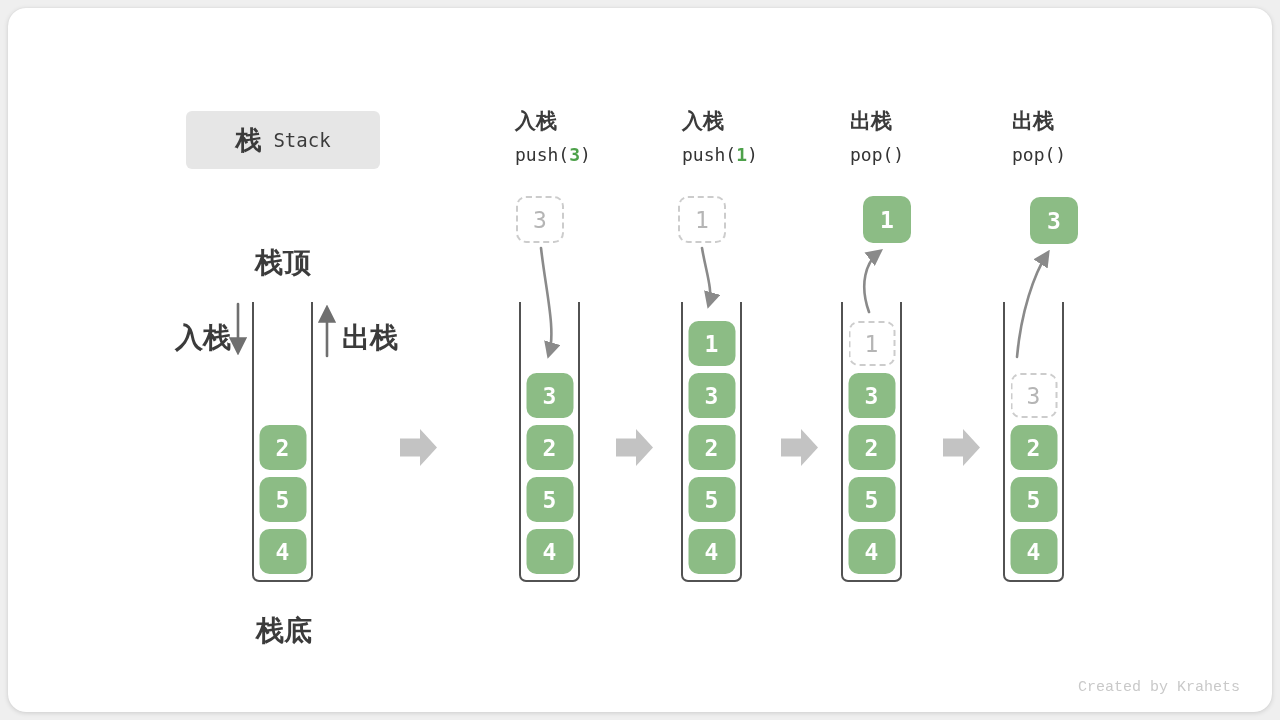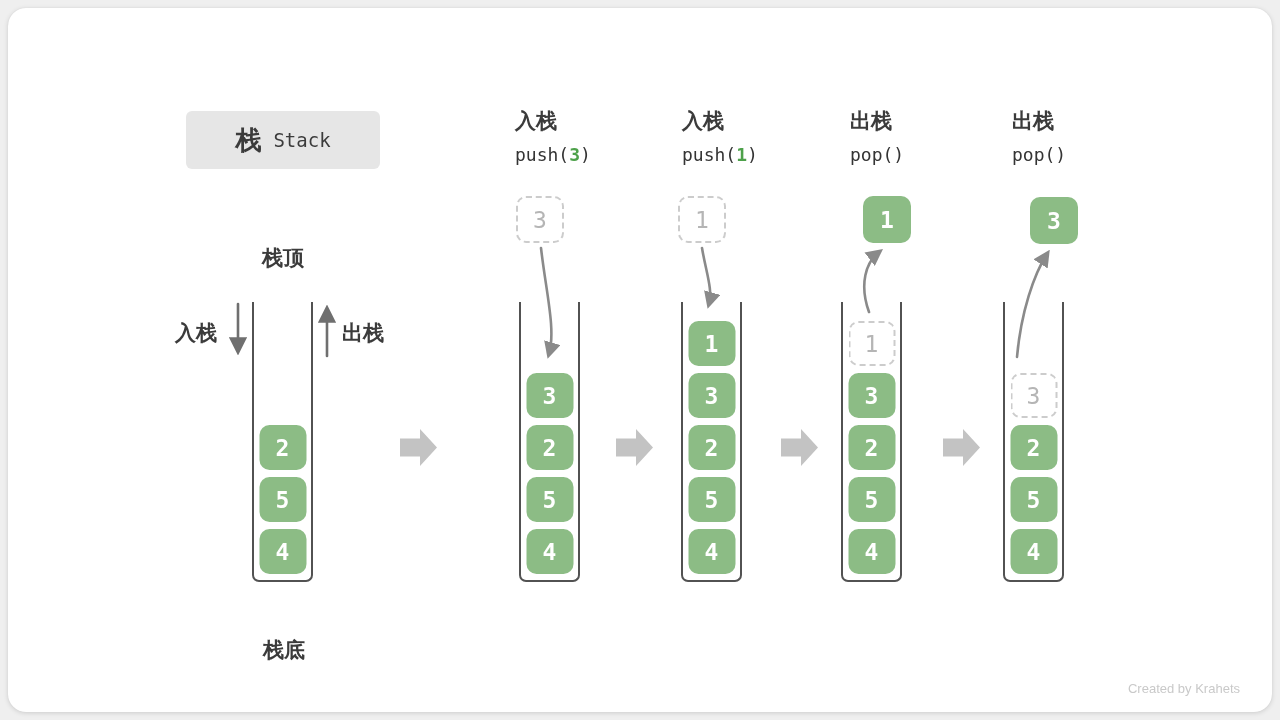--- a/index.html
+++ b/index.html
@@ -20,23 +20,23 @@
   }
   
   .title-box{
     position:absolute;left:178px;top:103px;width:194px;height:58px;
     background:var(--title-box-bg);border-radius:6px;
     display:flex;align-items:center;justify-content:center;gap:12px;
   }
   .title-cjk{font-weight:bold;font-size:26px;color:var(--ink);}
   .title-latin{font-family:"DejaVu Sans Mono",monospace;font-size:19px;color:var(--ink);}
   
-  .lbl{position:absolute;font-weight:bold;font-size:21px;color:var(--ink);white-space:nowrap;}
+  .lbl{position:absolute;font-weight:bold;font-size:28px;color:var(--ink);white-space:nowrap;}
   .lbl-top{left:275px;top:236px;transform:translateX(-50%);}
-  .lbl-bottom{left:276px;top:628px;transform:translateX(-50%);}
+  .lbl-bottom{left:276px;top:604px;transform:translateX(-50%);}
   .lbl-push{left:167px;top:311px;}
   .lbl-pop{left:334px;top:311px;}
   
   .op-header{position:absolute;top:99px;display:flex;flex-direction:column;gap:9px;}
   .oh1{left:507px;} .oh2{left:674px;} .oh3{left:842px;} .oh4{left:1004px;}
   .op-cjk{font-weight:600;font-size:21px;color:var(--ink);}
   .op-code{font-family:"DejaVu Sans Mono",monospace;font-size:18px;color:#343434;white-space:pre;}
   .op-arg{color:var(--code-green);font-weight:bold;}
   
   .container{
@@ -58,21 +58,21 @@
   .floater{
     position:absolute;width:48px;height:47px;border-radius:10px;box-sizing:border-box;
     display:flex;align-items:center;justify-content:center;
     font-family:"DejaVu Sans Mono",monospace;font-size:23px;
   }
   .f2{left:508px;top:188px;} .f3{left:670px;top:188px;}
   .f4{left:855px;top:188px;} .f5{left:1022px;top:189px;}
   
   .watermark{
     position:absolute;right:32px;bottom:16px;
-    font-family:Liberation Sans, sans-serif;font-size:13px;color:var(--watermark-gray);
+    font-family:Liberation Mono, monospace;font-size:15px;color:var(--watermark-gray);
   }
   
   .overlay{position:absolute;left:0;top:0;width:1280px;height:720px;pointer-events:none;}
   .curve{fill:none;stroke:var(--flow-arrow-gray);stroke-width:2.6;stroke-linecap:round;}
   .straight{fill:none;stroke:var(--direction-arrow-gray);stroke-width:2.6;stroke-linecap:round;}
   .block-arrow{fill:var(--step-arrow-gray);stroke:none;}
   #ah-flow path{fill:var(--flow-arrow-gray);}
   #ah-dir path{fill:var(--direction-arrow-gray);}
 </style>
 </head>

